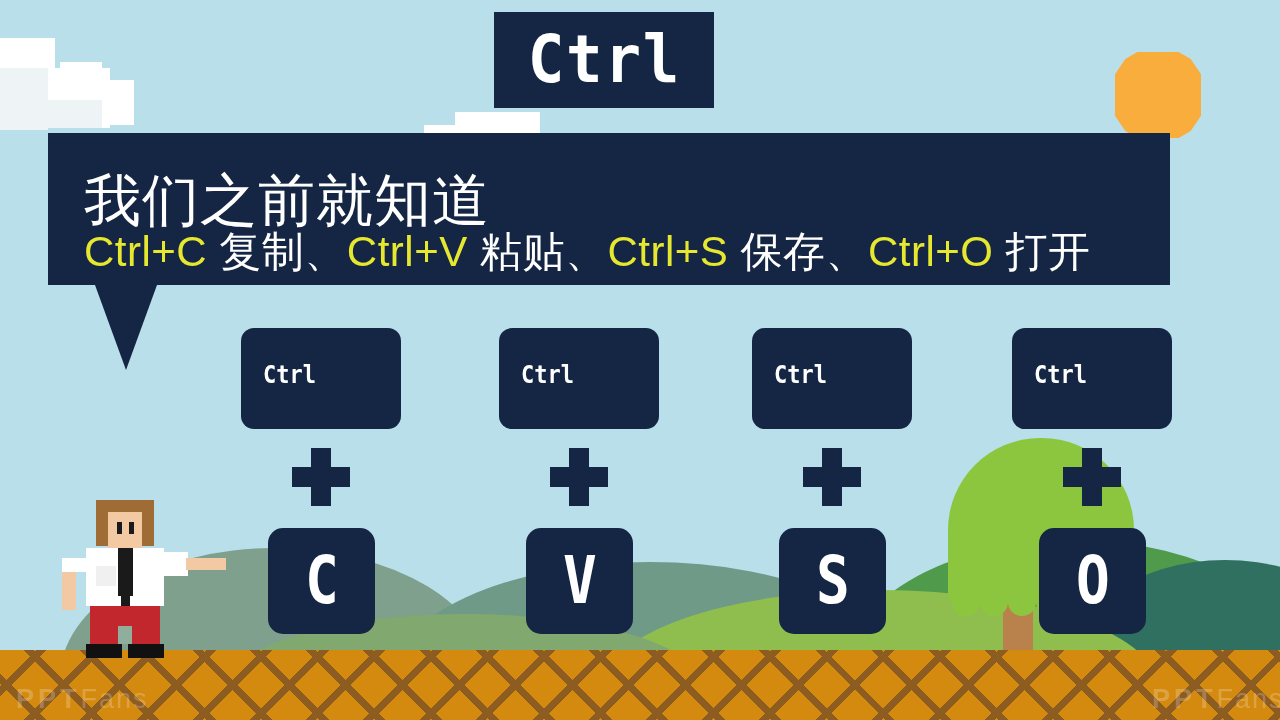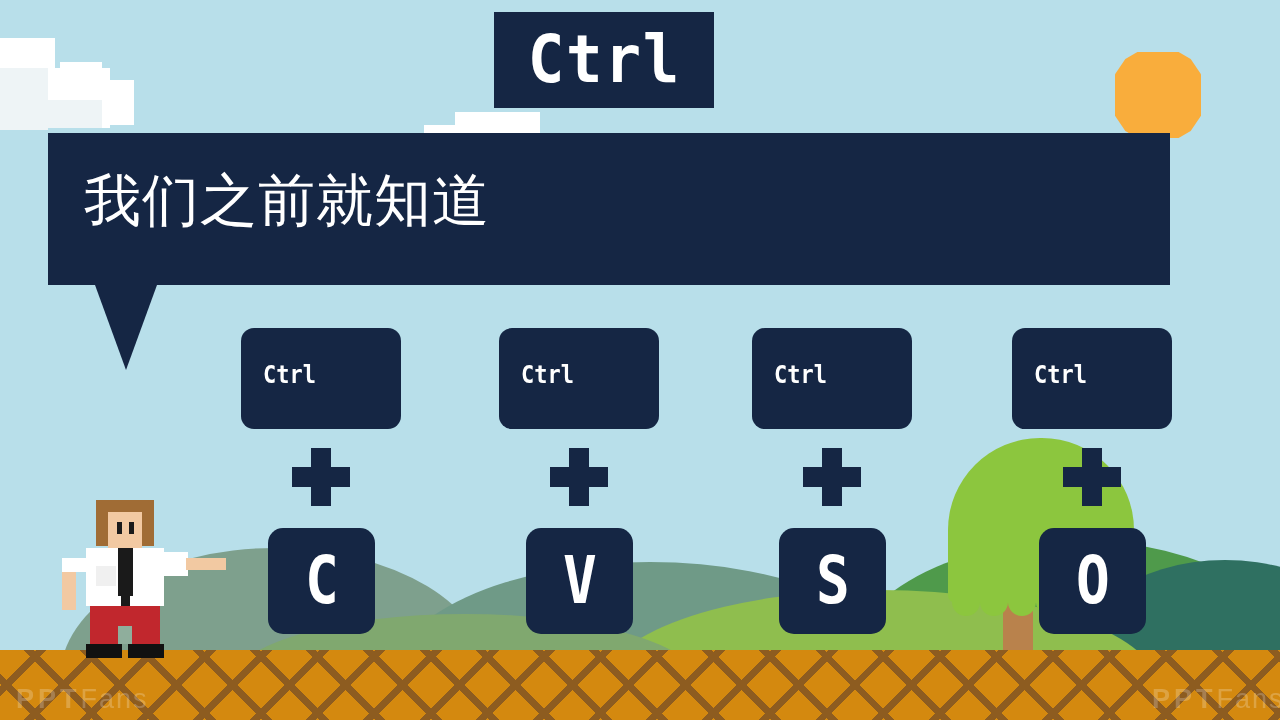--- a/index.html
+++ b/index.html
@@ -295,20 +295,21 @@
     <div class="px" style="left:128px; top:644px; width:36px; height:14px; background:#111111;"></div>
   </div>
 
   <div class="title-key">
     <span class="title-key-label">Ctrl</span>
   </div>
 
   <div class="banner"></div>
   <div class="banner-tail"></div>
   <div class="banner-line1">我们之前就知道</div>
+  <div class="banner-line2"><span class="hl">Ctrl+C</span><span> 复制、</span><span class="hl">Ctrl+V</span><span> 粘贴、</span><span class="hl">Ctrl+S</span><span> 保存、</span><span class="hl">Ctrl+O</span><span> 打开</span></div>
 
   <div class="key-col" style="left:241px;">
     <div class="key-ctrl" style="left:0;">
       <span class="key-ctrl-label">Ctrl</span>
     </div>
     <div class="key-plus" style="left:51px; top:120px;"></div>
     <div class="key-letter" style="left:27px; top:200px;">
       <span class="key-letter-label">C</span>
     </div>
   </div>

